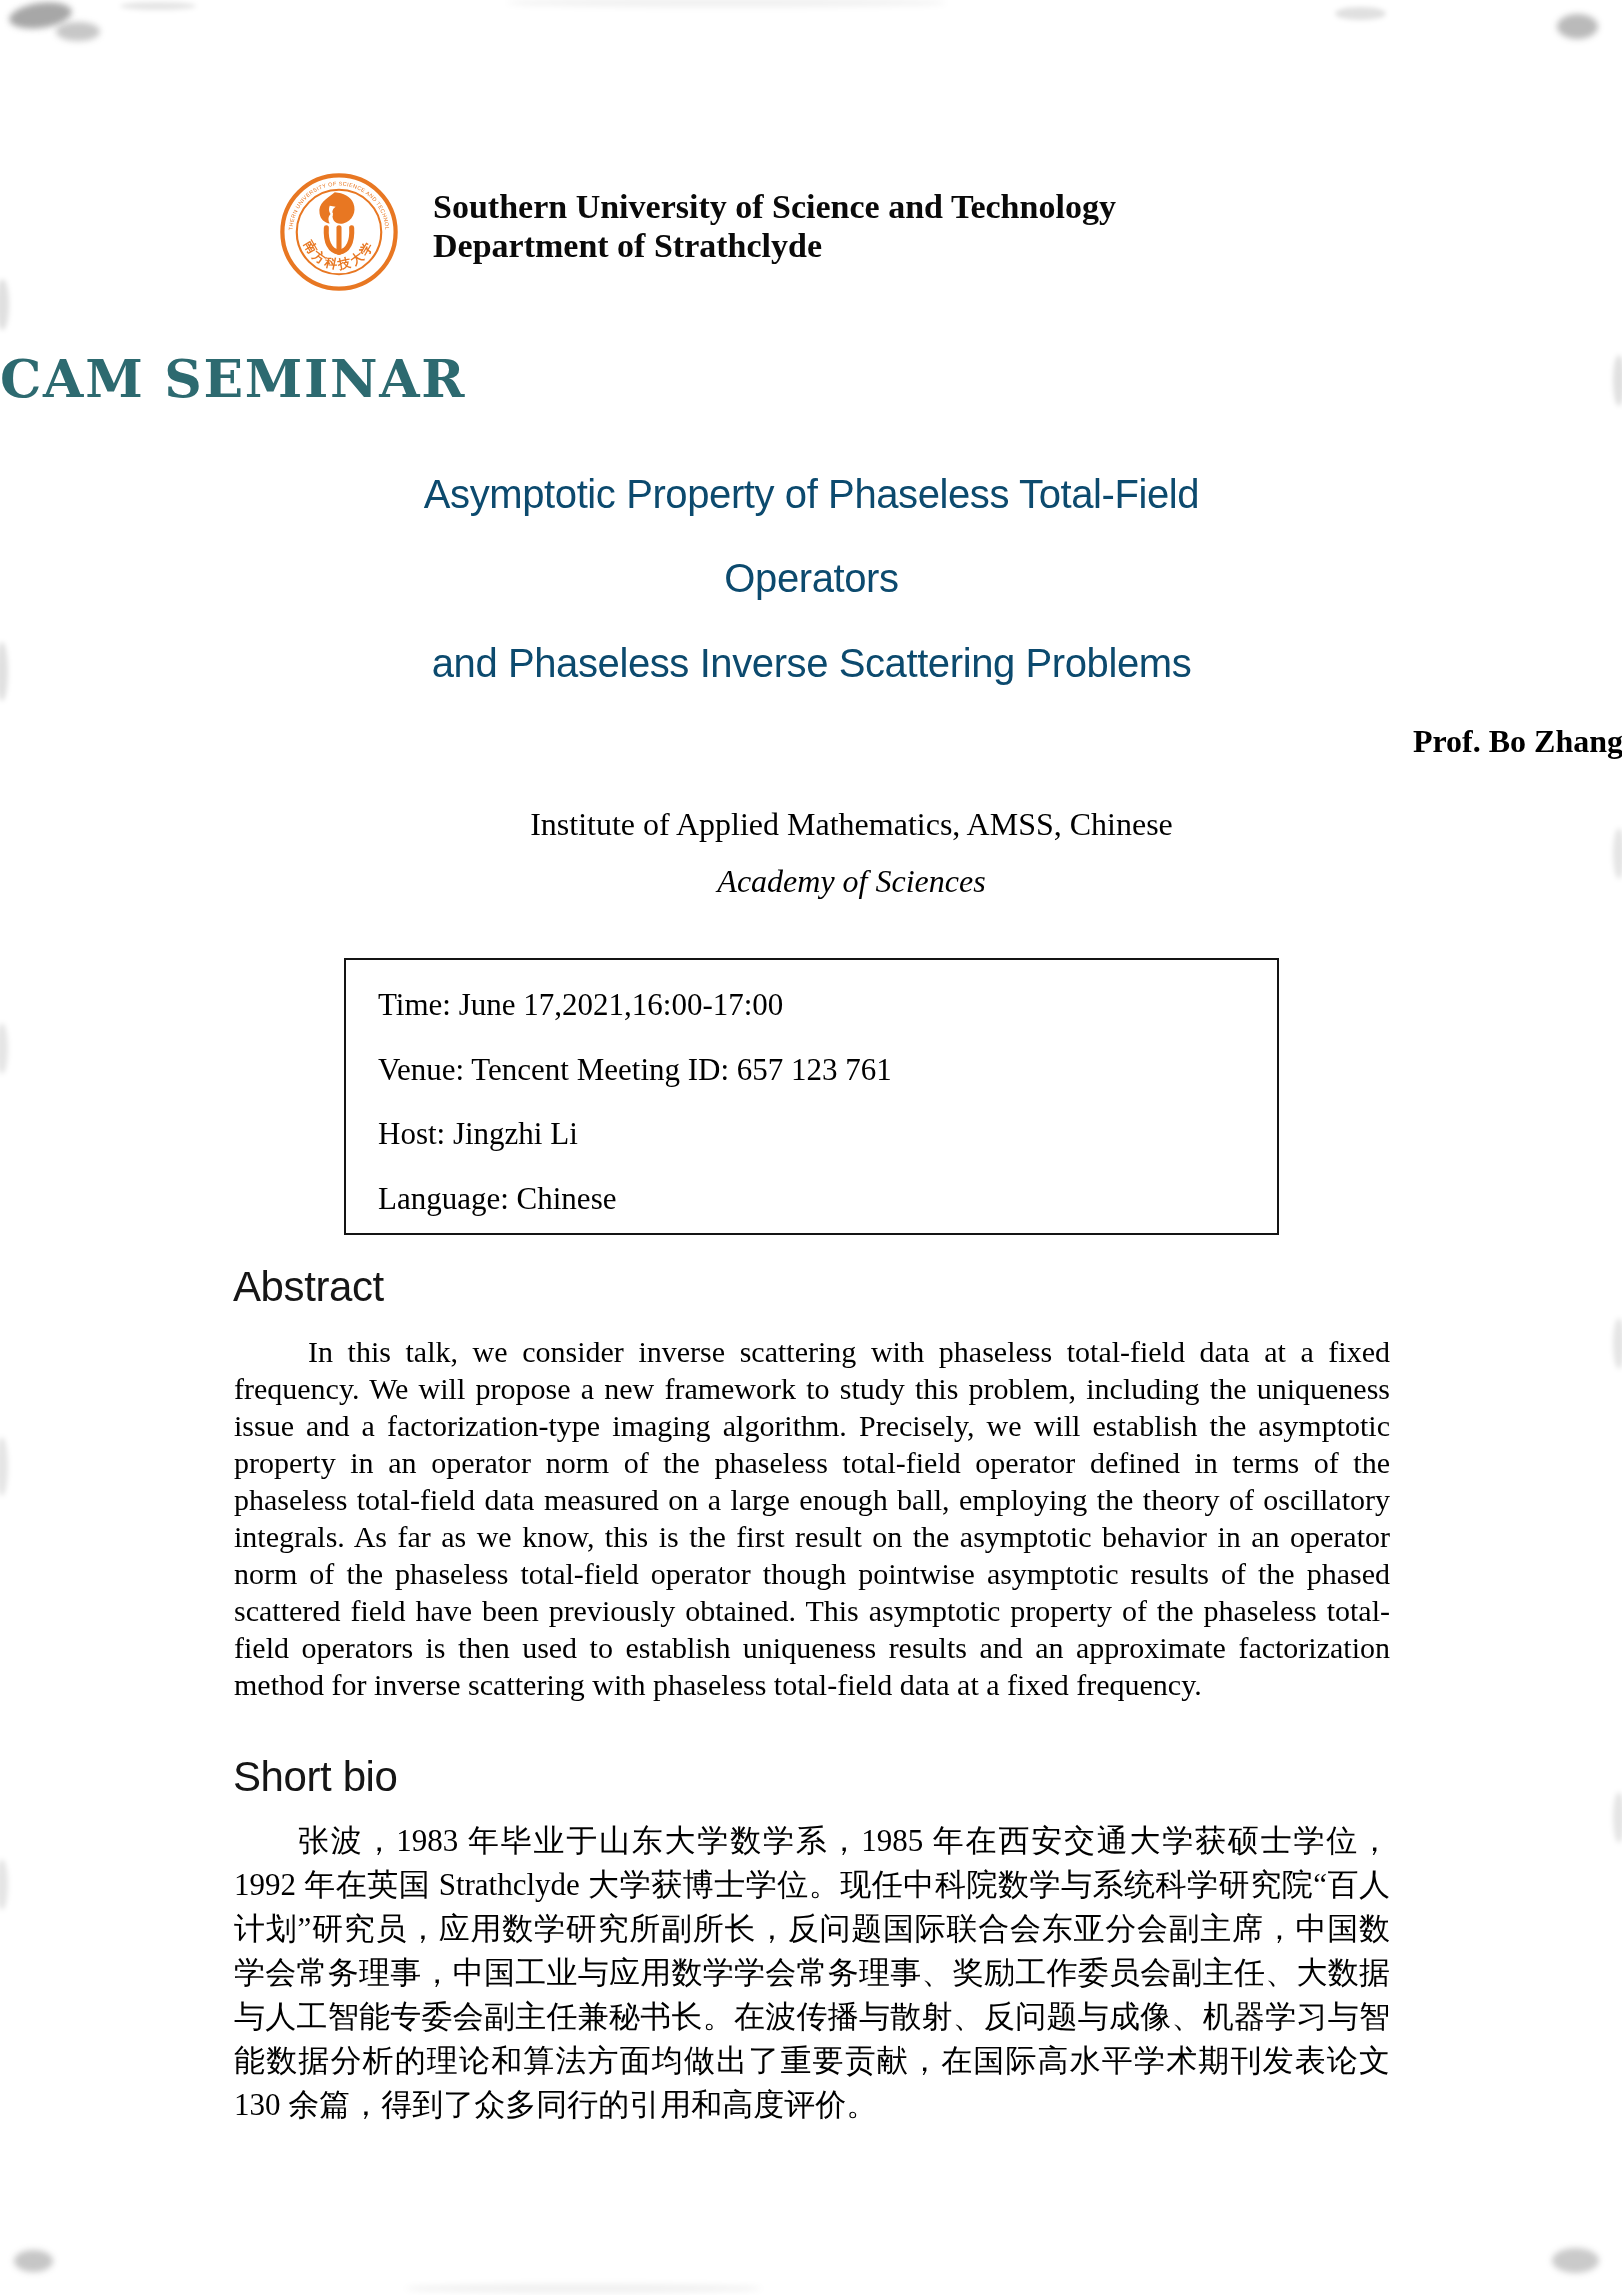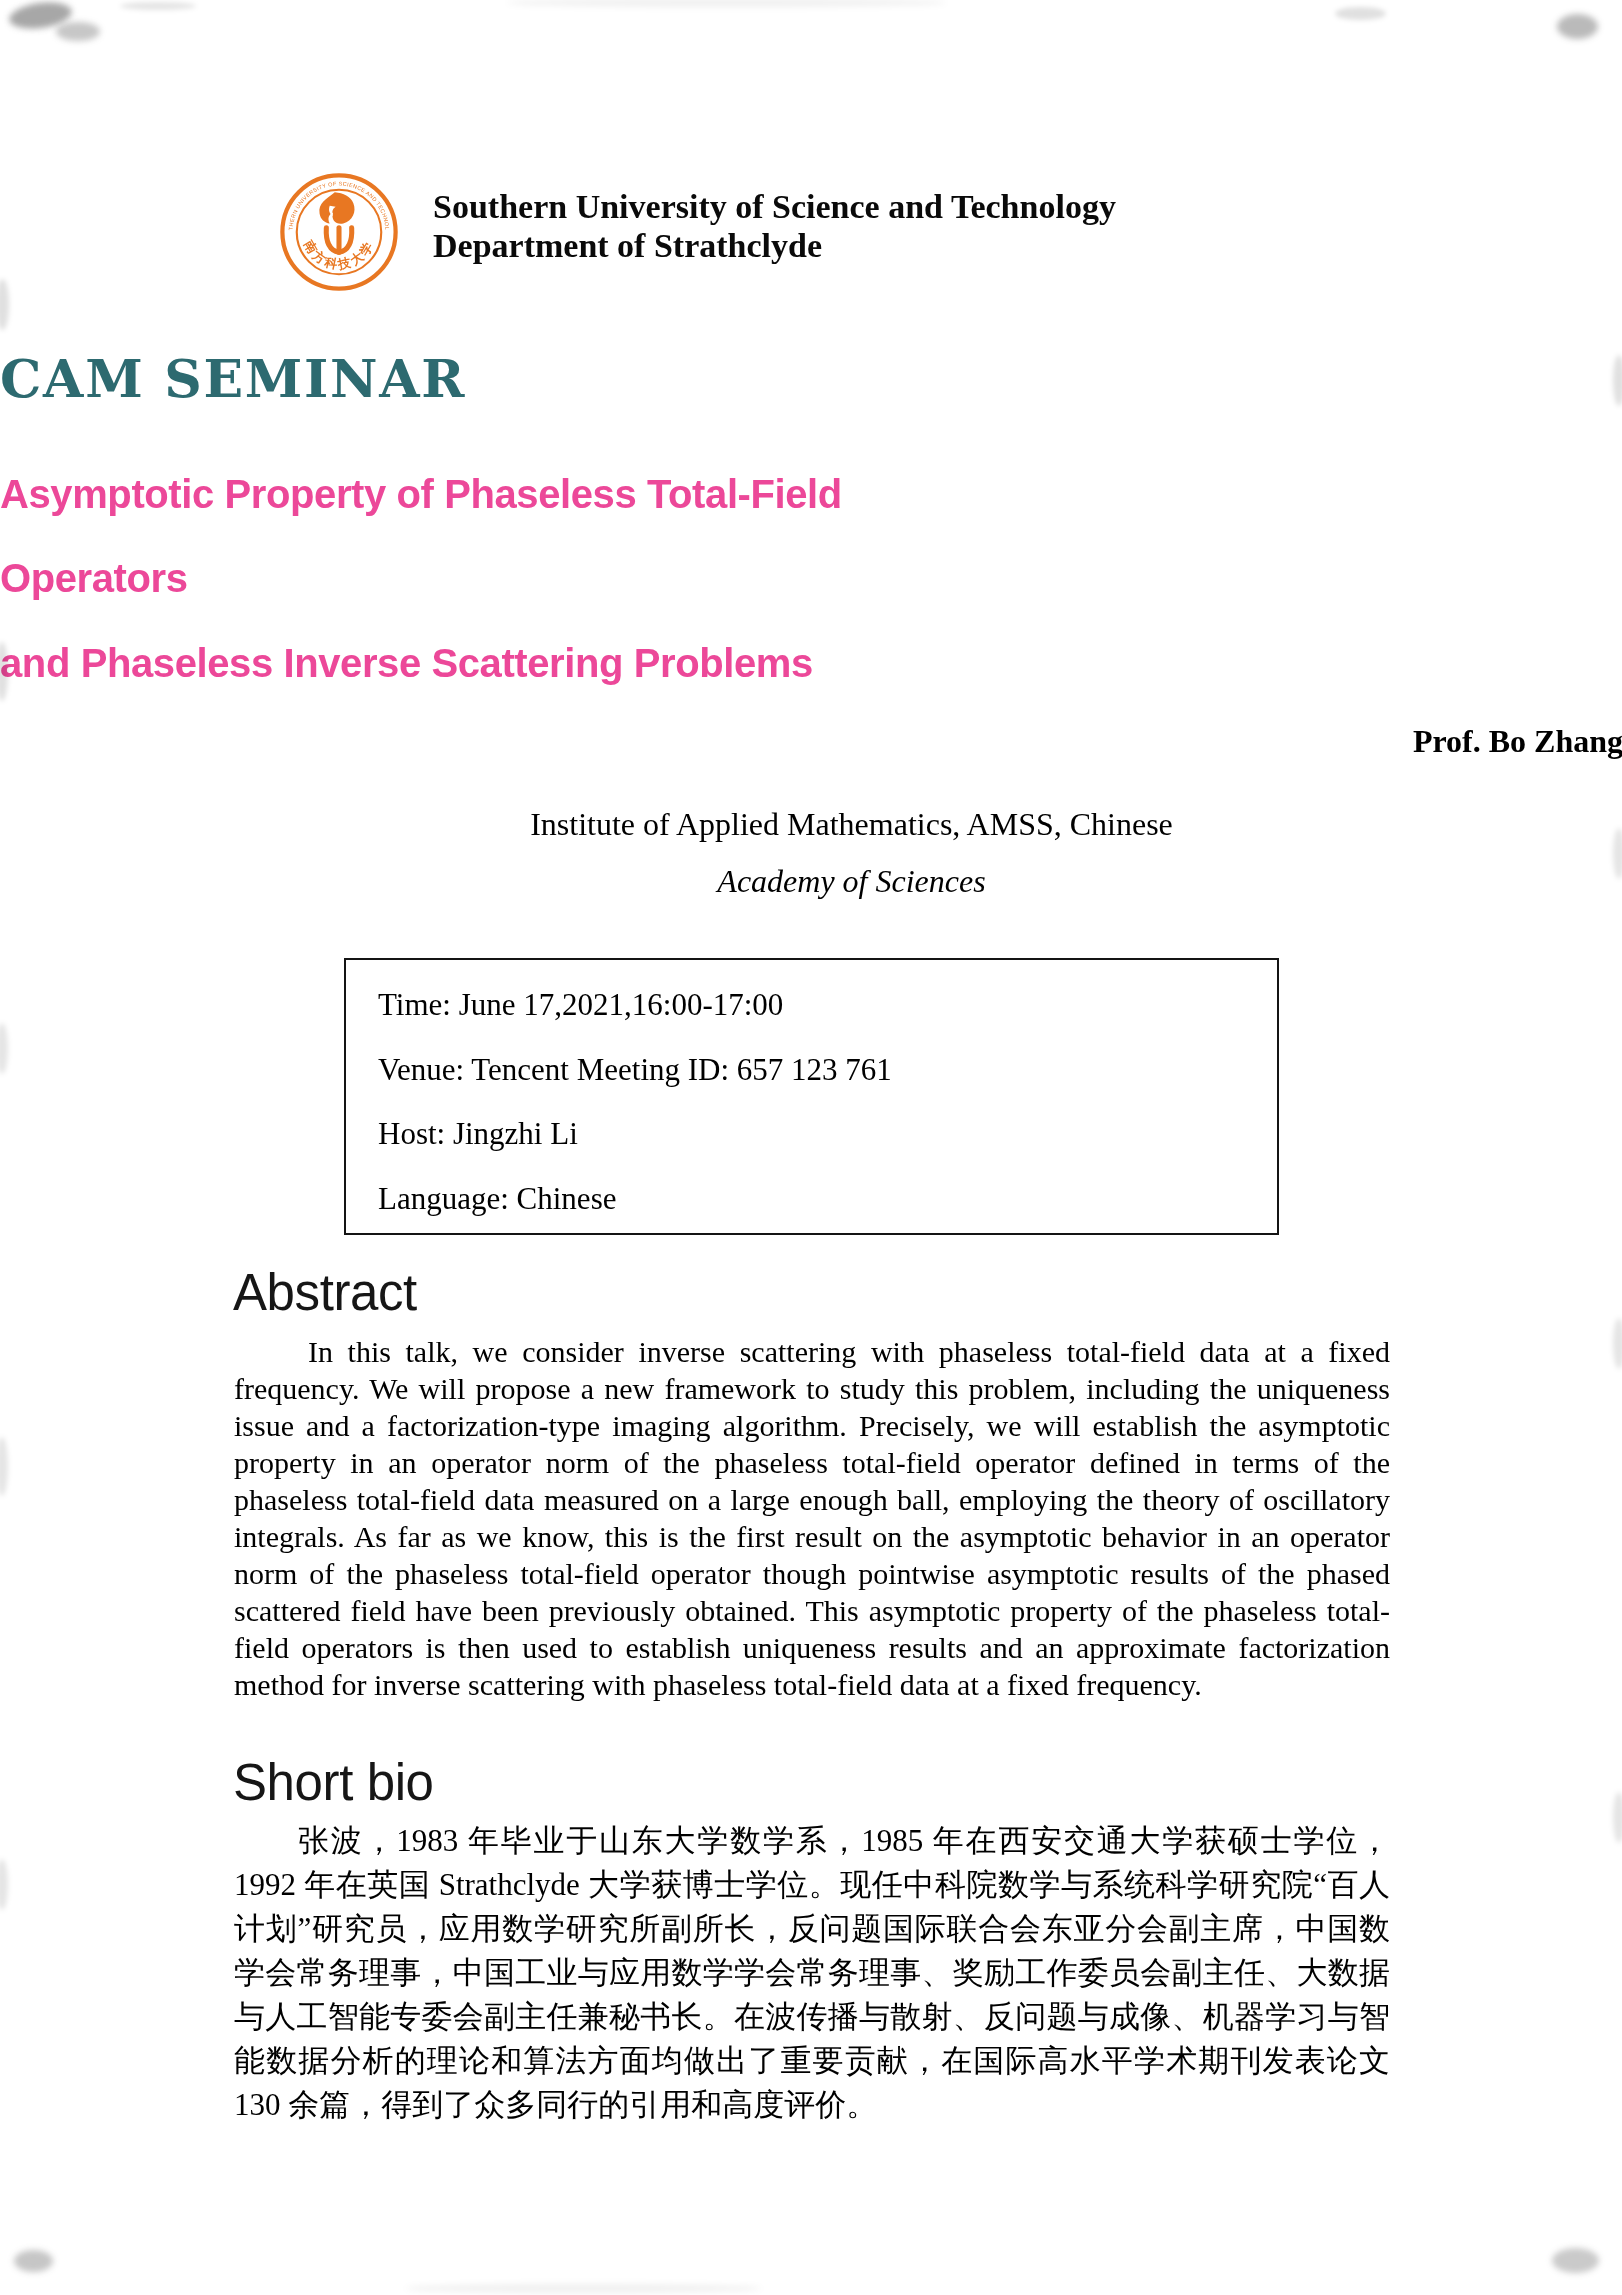--- a/index.html
+++ b/index.html
@@ -22,23 +22,23 @@
   .series {
     position:absolute; left:0; top:348px; width:100%;
     text-align:left;
     font-family:"DejaVu Serif","Liberation Serif",serif;
     font-weight:bold; font-size:52px; letter-spacing:1.7px;
     color:#2d6a70;
   }
 
   
   .talk-title {
-    position:absolute; left:0; width:100%; text-align:left;
+    position:absolute; left:0; width:100%; text-align:center;
     font-family:"Liberation Sans","DejaVu Sans",sans-serif;
-    font-weight:bold; font-size:40px; letter-spacing:-0.4px; color:#ec4899;
+    font-weight:normal; font-size:40px; letter-spacing:-0.4px; color:#0c4a6e;
   }
   .t1 { top:472px; } .t2 { top:556px; } .t3 { top:641px; }
 
   .speaker {
     position:absolute; left:0; top:723px; width:100%; text-align:right;
     font-weight:bold; font-size:32px;
   }
   .affil {
     position:absolute; left:0; width:100%; text-align:center;
     font-size:32px;
@@ -53,21 +53,21 @@
   }
   .detail-line {
     position:absolute; left:32px; font-size:31px; white-space:nowrap;
   }
   .d1 { top:27px; } .d2 { top:92px;text-align:right; } .d3 { top:156px; } .d4 { top:221px; }
 
   
   .section-heading {
     position:absolute; left:233px;
     font-family:"Liberation Sans","DejaVu Sans",sans-serif;
-    font-weight:300; font-size:51px; letter-spacing:-0.4px; color:#161616;
+    font-weight:300; font-size:42px; letter-spacing:-0.4px; color:#161616;
   }
   .h-abs { top:1263px; }
   .h-bio { top:1753px; }
 
   
   .para {
     position:absolute; left:234px; width:1156px;
     text-align:justify;
   }
   .p-abs {

